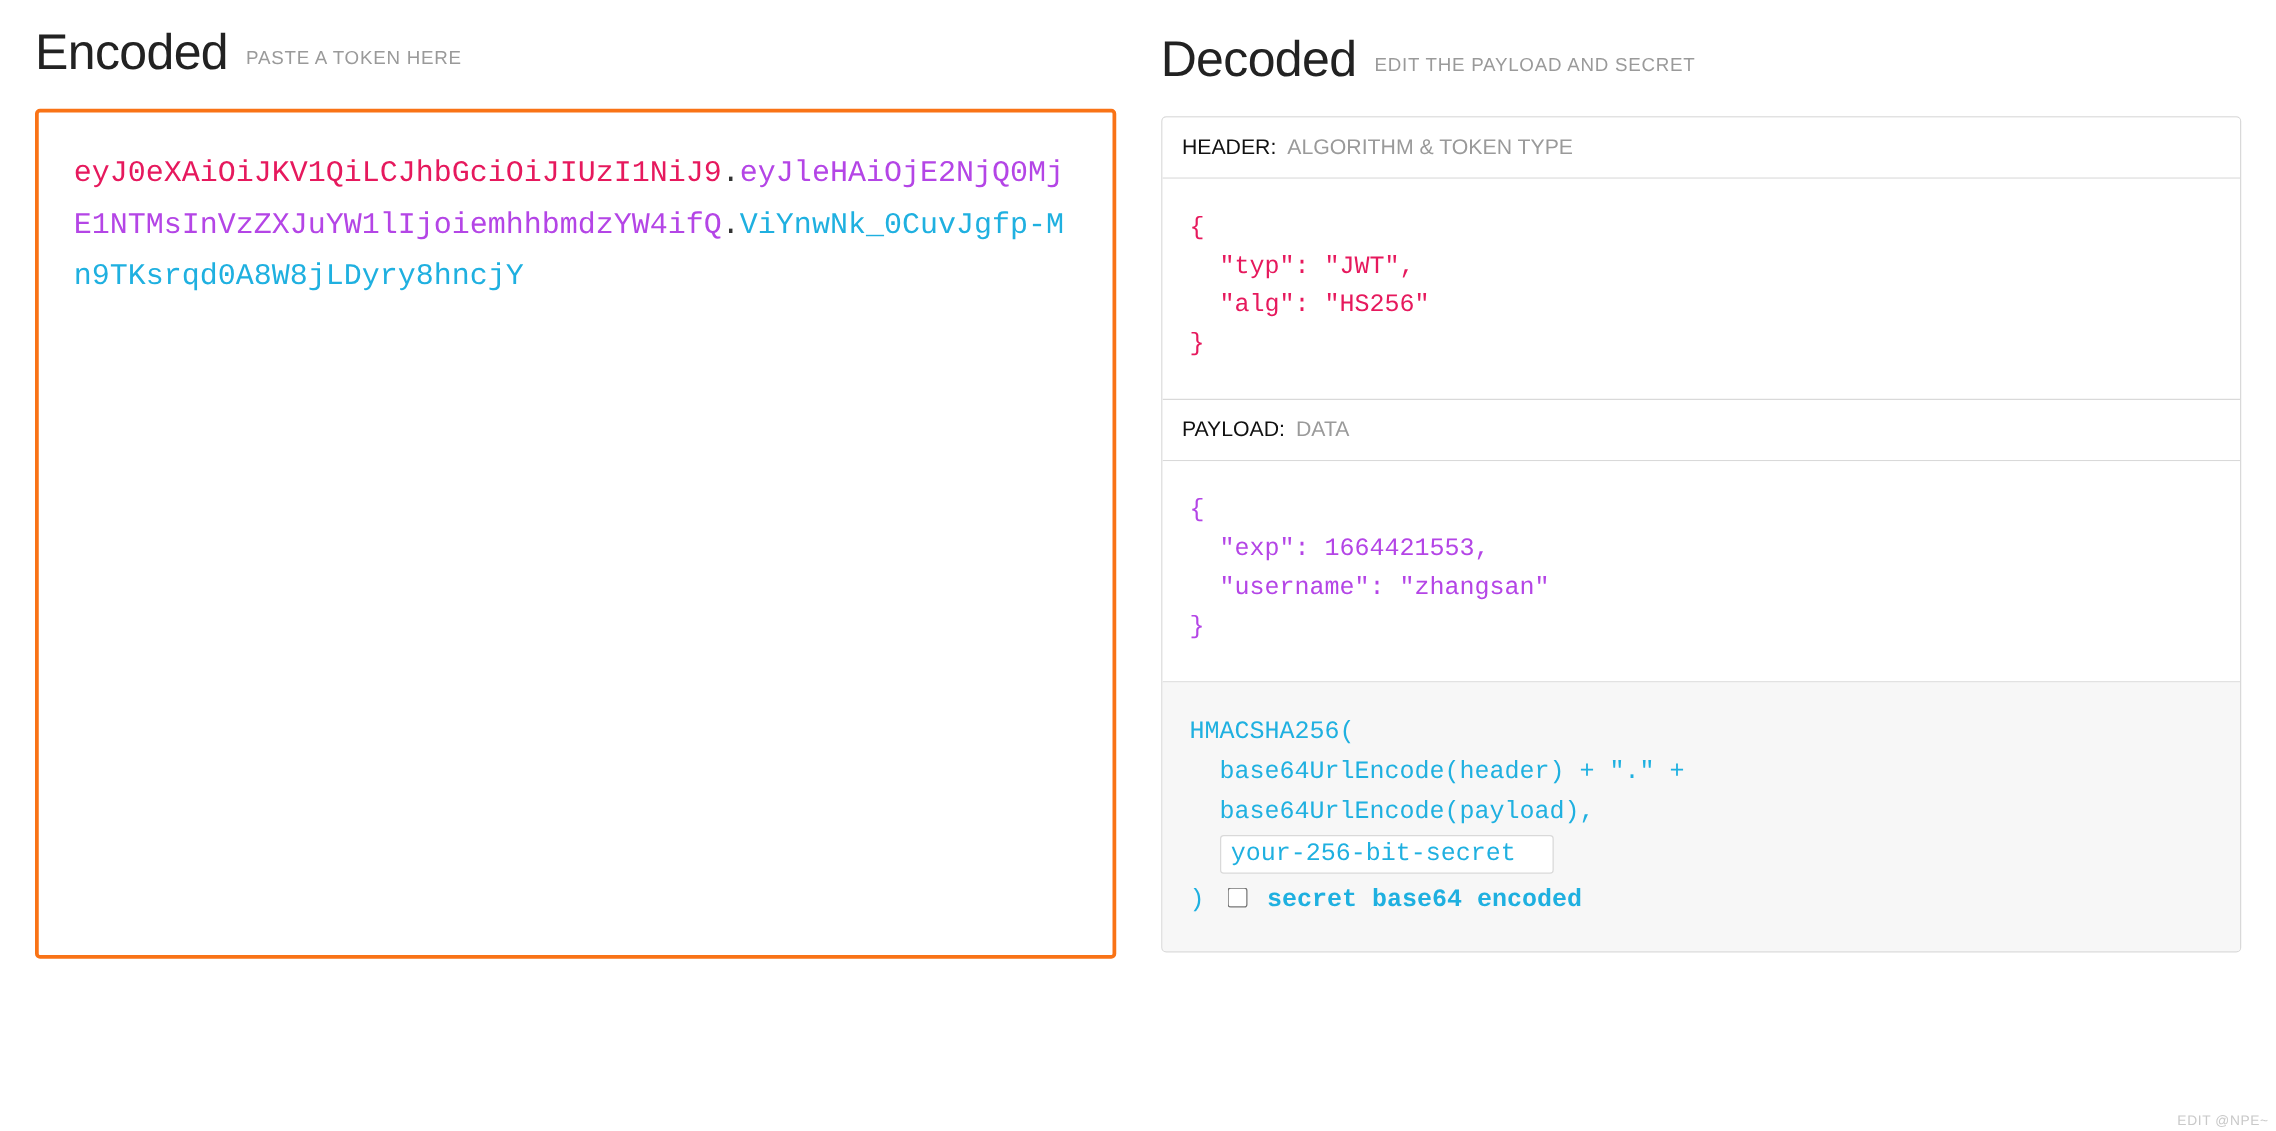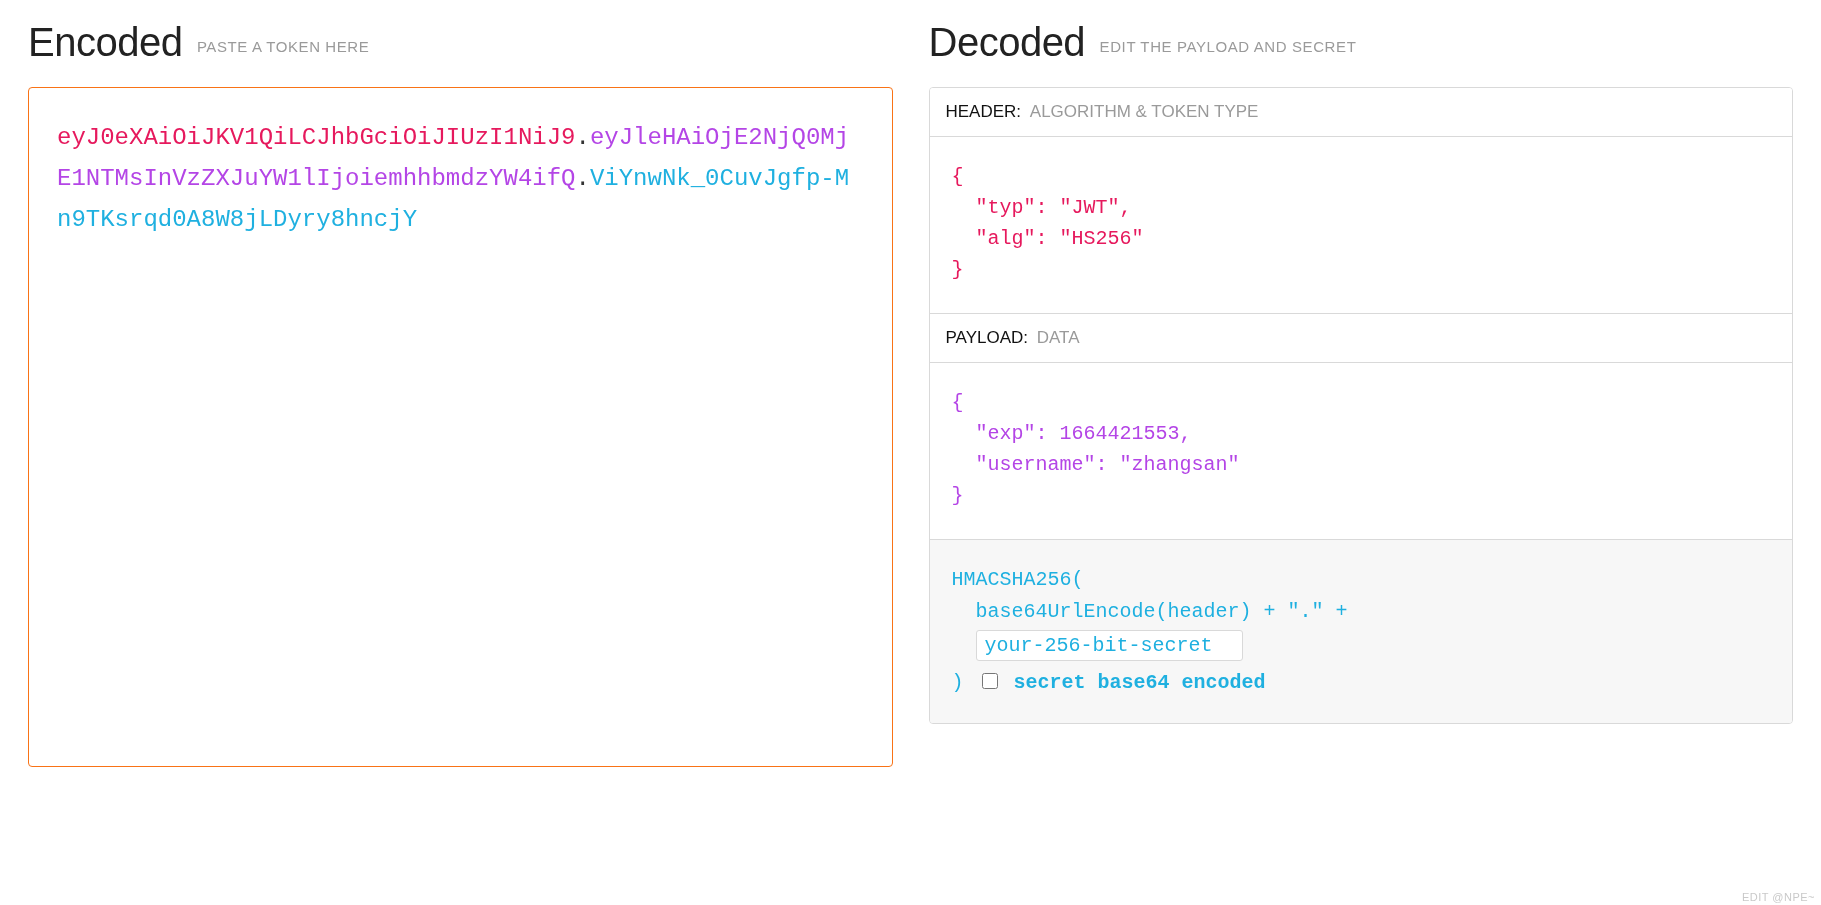--- a/index.html
+++ b/index.html
@@ -5,20 +5,21 @@
   * { box-sizing: border-box; margin: 0; padding: 0; }
   body {
     font-family: -apple-system, BlinkMacSystemFont, "Segoe UI", Helvetica, Arial, sans-serif;
     background: #fff;
     padding: 20px 28px;
     color: #222;
   }
   .container {
     display: flex;
     gap: 36px;
+    align-items: center;
   }
   .column {
     flex: 1;
     min-width: 0;
   }
   .col-title {
     margin-bottom: 22px;
   }
   .col-title h1 {
     font-size: 40px;
@@ -27,21 +28,21 @@
     margin-right: 10px;
     letter-spacing: -0.5px;
   }
   .col-title .subtitle {
     font-size: 15px;
     color: #9a9a9a;
     letter-spacing: 0.6px;
     vertical-align: 4px;
   }
   .encoded-box {
-    border: 1px solid #f97316;
+    border: 3px solid #f97316;
     border-radius: 4px;
     padding: 30px 28px;
     min-height: 680px;
     font-family: "SFMono-Regular", Consolas, "Liberation Mono", Menlo, monospace;
     font-size: 24px;
     line-height: 1.7;
     word-break: break-all;
   }
   .tok-header { color: #e6195d; }
   .tok-payload { color: #b445e6; }
@@ -159,20 +160,21 @@
       <div class="section-body">
         <div class="json-payload">{
   "exp": 1664421553,
   "username": "zhangsan"
 }</div>
       </div>
 
       <div class="sig-body no-border">
         <div>HMACSHA256(</div>
         <div><span class="indent"></span><span>base64UrlEncode(header) + "." +</span></div>
+        <div><span class="indent"></span><span>base64UrlEncode(payload),</span></div>
         <div><span class="indent"></span><input class="secret-input" value="your-256-bit-secret" style=""></div>
         <div>
           <span>)</span>
           <span class="sig-checkbox-row">
             <input type="checkbox" class="sig-checkbox" style="">
             <span class="sig-label">secret base64 encoded</span>
           </span>
         </div>
       </div>
 

